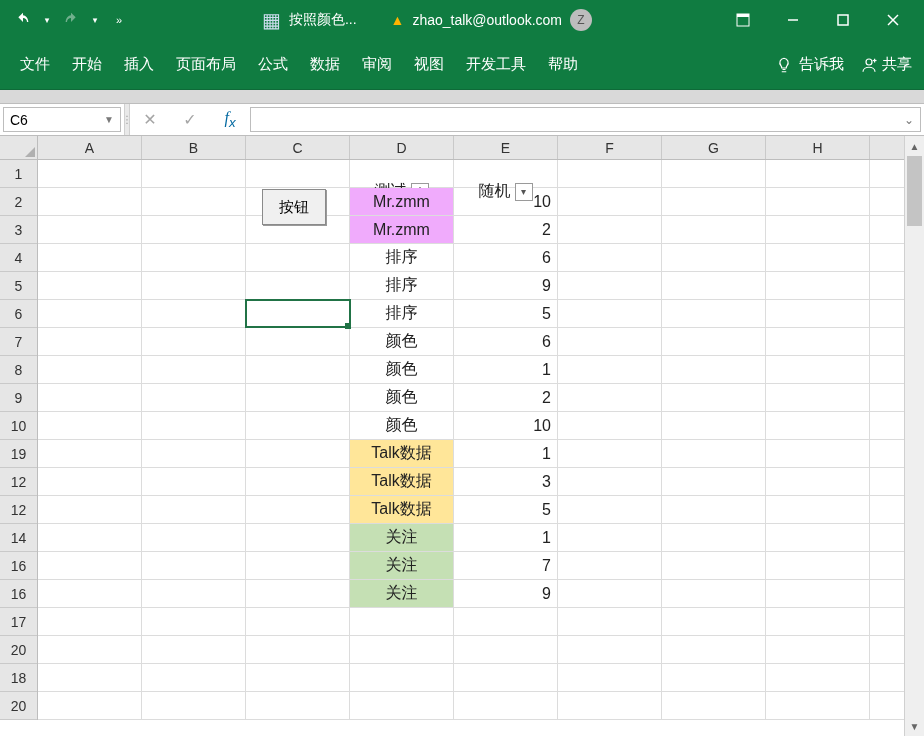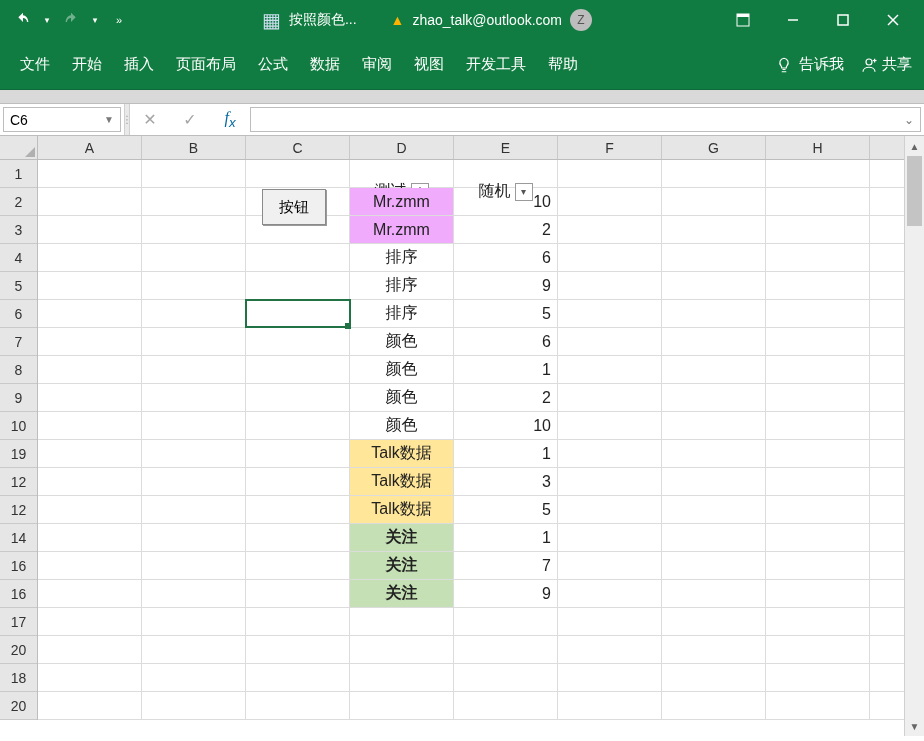--- a/index.html
+++ b/index.html
@@ -39,21 +39,21 @@
 .ch { width: 104px; text-align: center; font-size: 14px; color: #333; border-right: 1px solid #c9c9c9; line-height: 24px; }
 .row-headers { position: absolute; left: 0; top: 24px; width: 38px; background: #e6e6e6; border-right: 1px solid #bdbdbd; }
 .rh { height: 28px; text-align: center; font-size: 14px; color: #333; border-bottom: 1px solid #c9c9c9; line-height: 28px; }
 .cells { position: absolute; left: 38px; top: 24px; right: 20px; bottom: 0; }
 .row { display: flex; height: 28px; border-bottom: 1px solid #dcdcdc; }
 .cell { width: 104px; border-right: 1px solid #dcdcdc; font-size: 16px; color: #222; display: flex; align-items: center; justify-content: center; }
 .cell.right { justify-content: flex-end; padding-right: 6px; }
 
 .fill-orange { background: #f0abfc; }
 .fill-yellow { background: #ffe699; }
-.fill-green { background: #c5e0b4; font-weight: bold; }
+.fill-green { background: #c5e0b4; }
 
 .btn-shape { position: absolute; left: 224px; top: 29px; width: 64px; height: 36px; background: #f0f0f0; border: 1px solid #8a8a8a; font-size: 15px; display:flex; align-items:center; justify-content:center; box-shadow: 1px 1px 0 #9a9a9a; }
 
 .hdr-filter { display:flex; align-items:center; justify-content:center; gap:4px; width:100%; height:100%;margin-top:36px; }
 .filter-toggle { width:18px; height:18px; border:1px solid #9a9a9a; background:#fff; display:flex; align-items:center; justify-content:center; font-size:10px; color:#555; }
 .filter-toggle.sorted svg { width:10px; height:10px; }
 
 .vscroll { position:absolute; right:0; top:0; width:20px; bottom:0; background:#efefef; border-left:1px solid #d0d0d0; }
 .vscroll .up, .vscroll .down { height:20px; display:flex; align-items:center; justify-content:center; color:#666; font-size:10px;}
 .vscroll .thumb { position:absolute; top:20px; left:2px; right:2px; height:70px; background:#c4c4c4; }

